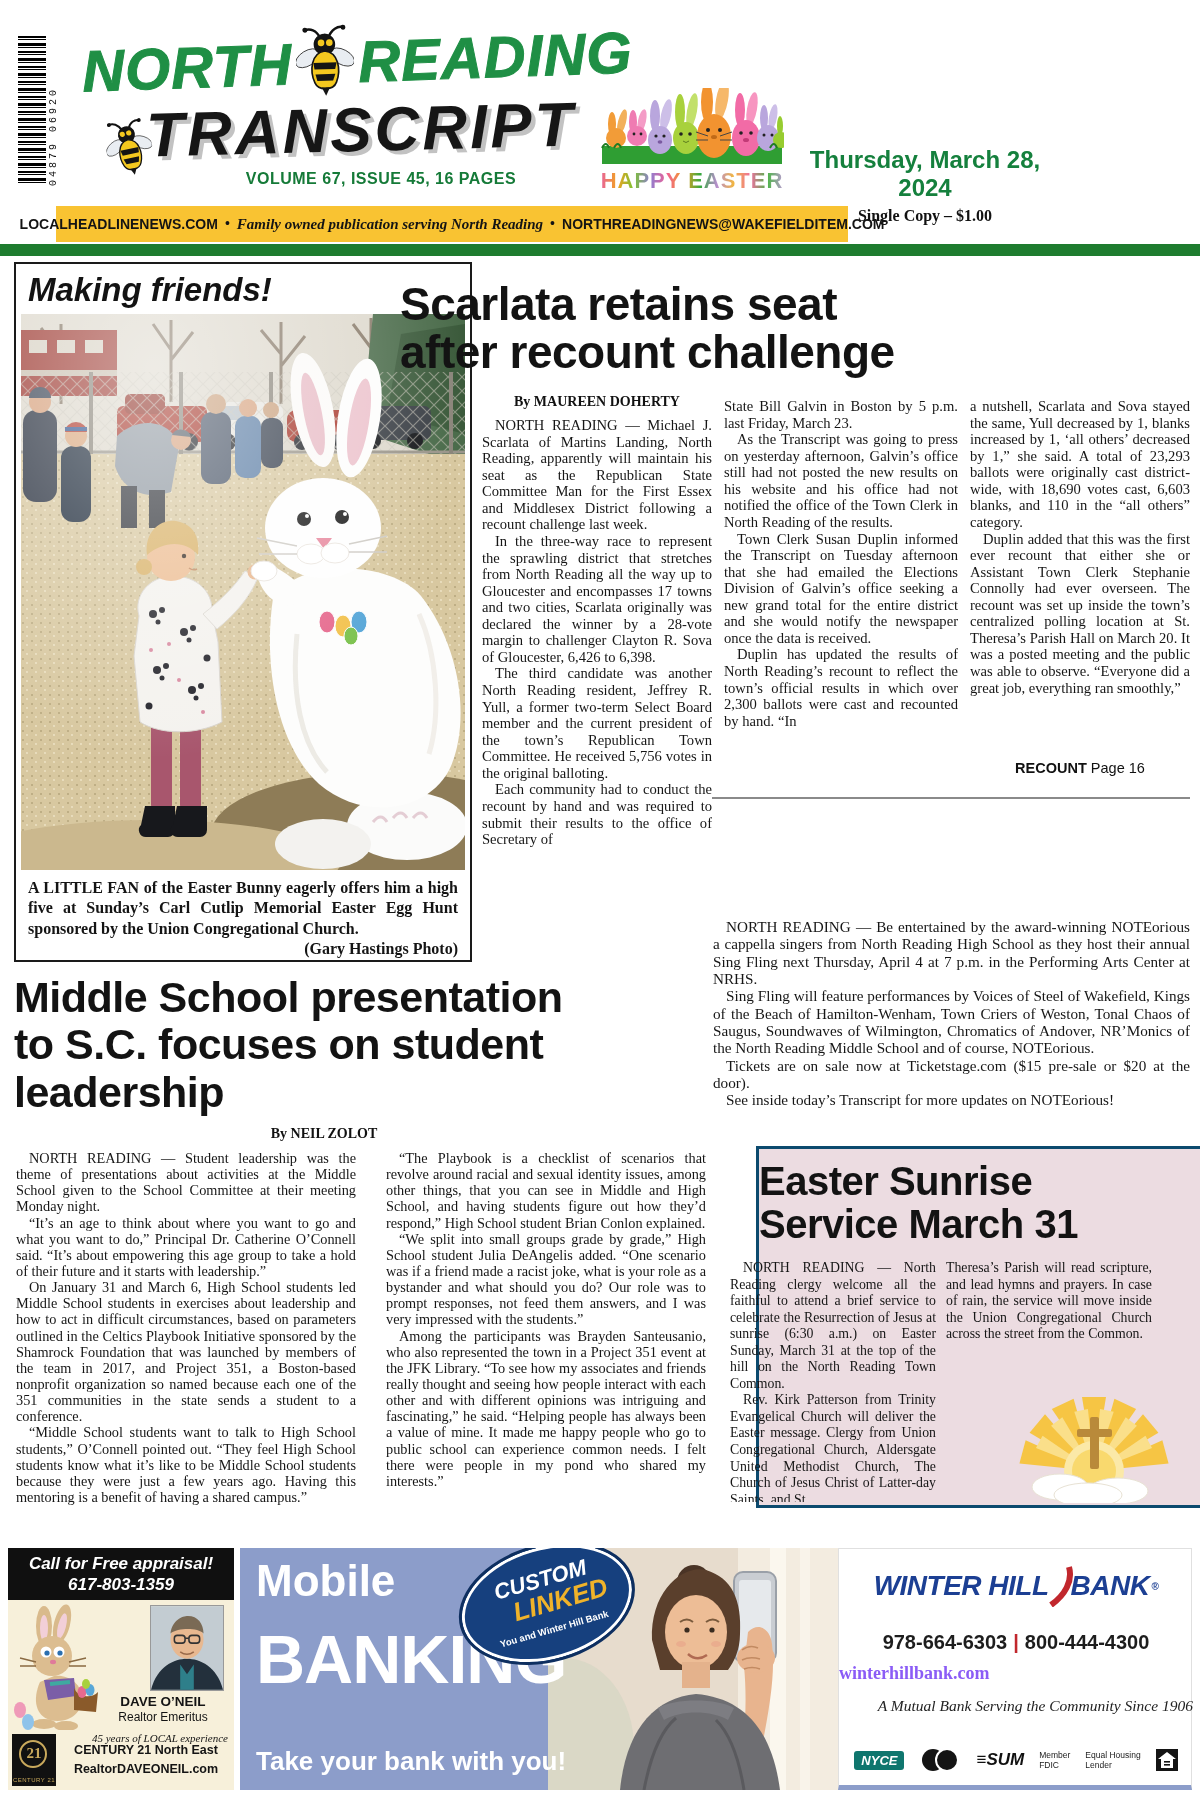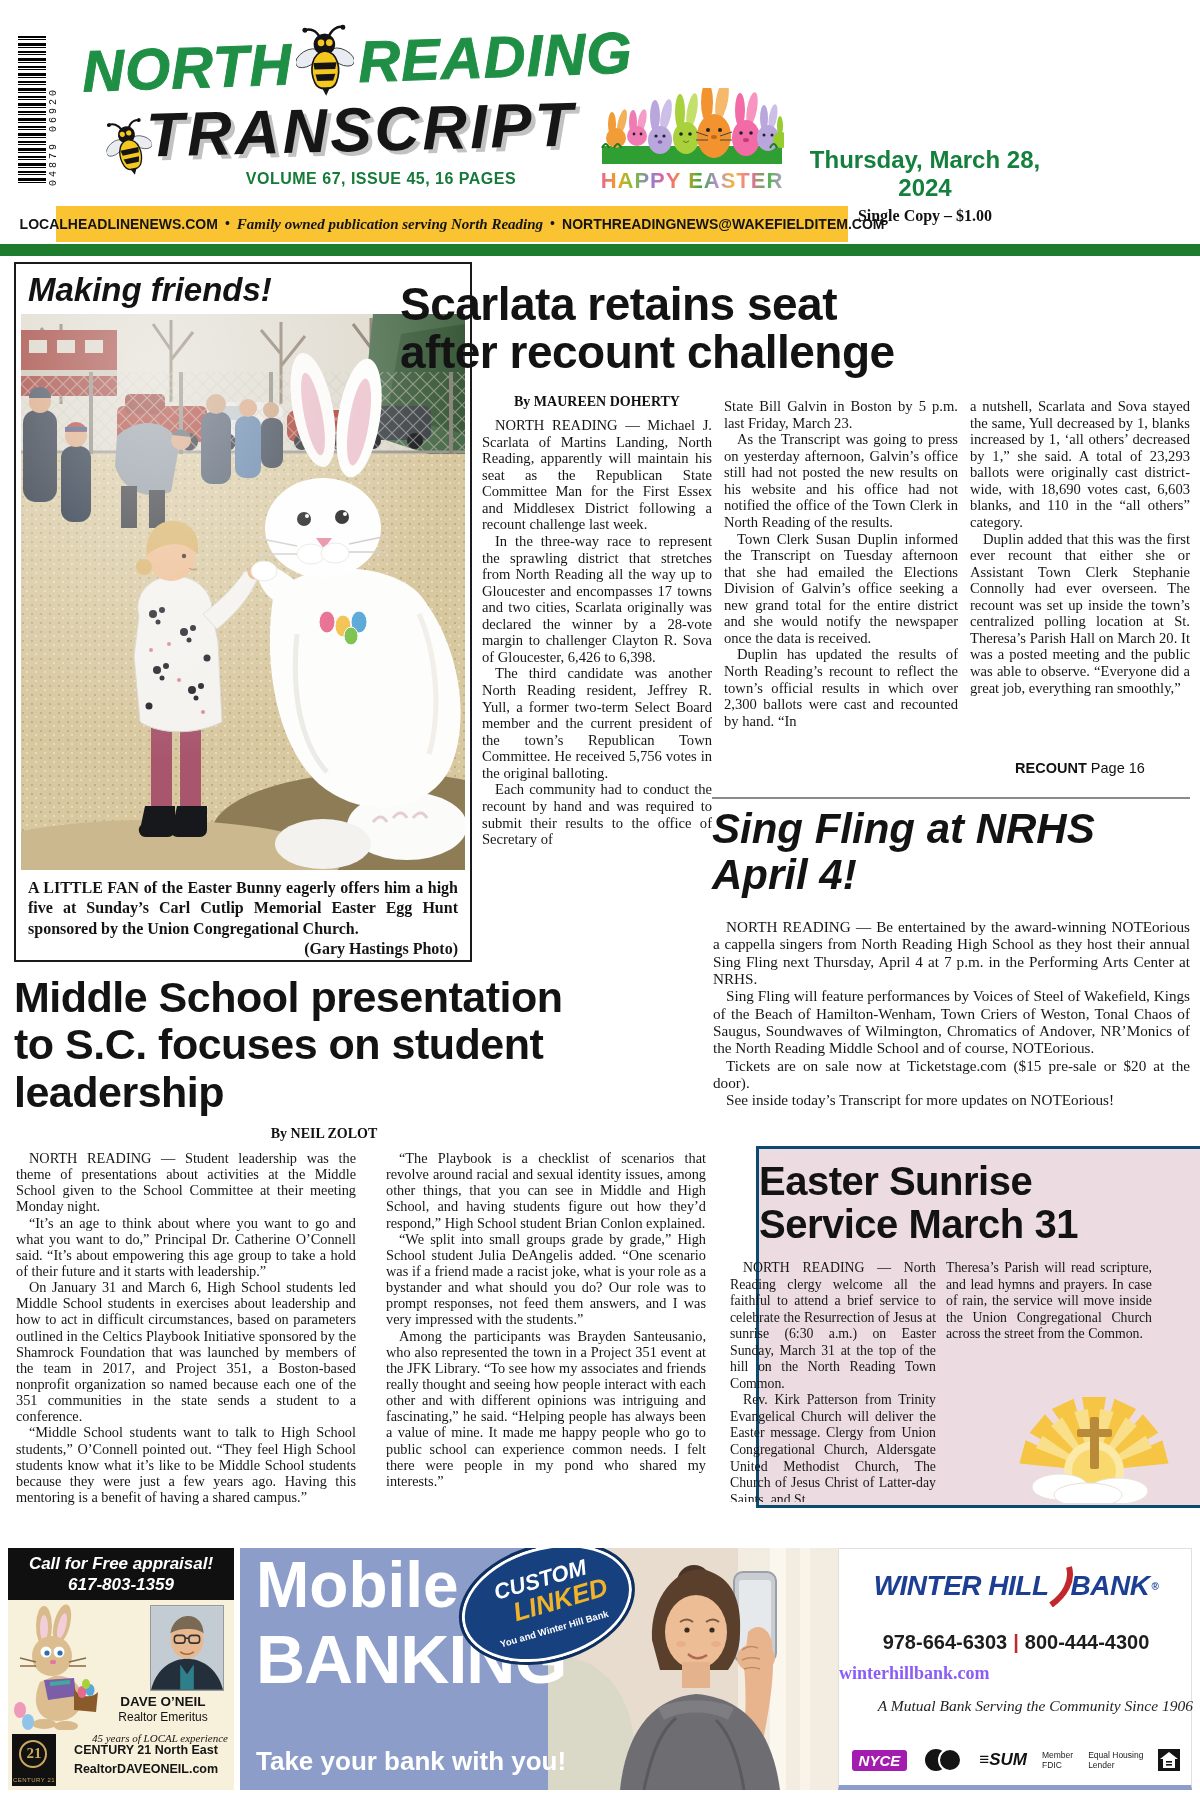--- a/index.html
+++ b/index.html
@@ -98,22 +98,22 @@
   #realtor-bottom .txt{flex:1;text-align:center;font-family:"Liberation Sans",sans-serif;
     font-weight:bold;font-size:12.5px;line-height:1.55}
   #c21-logo{width:44px;height:52px;background:#111;position:relative;flex:none}
   #c21-logo .ring{position:absolute;left:7px;top:6px;width:28px;height:28px;border:2px solid #c9a95c;border-radius:50%}
   #c21-logo .num{position:absolute;left:0;top:11px;width:44px;text-align:center;color:#c9a95c;
     font-family:"Liberation Serif",serif;font-weight:bold;font-size:15px}
   #c21-logo .base{position:absolute;left:0;bottom:3px;width:44px;text-align:center;color:#c9a95c;font-size:6px;
     font-family:"Liberation Sans",sans-serif;letter-spacing:.5px}
 
   #ad-banking{left:240px;top:1548px;width:598px;height:242px;background:#8c9dca;overflow:hidden}
-  #mb-word1{position:absolute;left:16px;top:0px;color:#fff;font-family:"Liberation Sans",sans-serif;
-    font-weight:bold;font-size:64px}
+  #mb-word1{position:absolute;left:16px;top:8px;color:#fff;font-family:"Liberation Sans",sans-serif;
+    font-weight:bold;font-size:44px}
   #mb-word2{position:absolute;left:16px;top:72px;color:#fff;font-family:"Liberation Sans",sans-serif;
     font-weight:bold;font-size:68px;letter-spacing:-1px}
   #mb-tag{position:absolute;left:16px;top:198px;color:#fff;font-family:"Liberation Sans",sans-serif;
     font-weight:bold;font-size:26px}
   #mb-badge{position:absolute;left:218px;top:-4px;width:180px;height:126px;transform:rotate(-16deg)}
   #mb-badge .oval{position:absolute;left:0;top:0;width:180px;height:118px;border-radius:50%;
     background:#16407e;border:3px solid #0e2f60;box-shadow:inset 0 0 0 3px #fff}
   #mb-badge .t1{position:absolute;left:0;top:22px;width:180px;text-align:center;color:#fff;
     font-family:"Liberation Sans",sans-serif;font-weight:bold;font-style:italic;font-size:22px}
   #mb-badge .t2{position:absolute;left:14px;top:44px;width:180px;text-align:center;color:#f0b32a;
@@ -131,22 +131,22 @@
   #wh-logo svg{margin:0 -6px 0 -2px}
   #wh-phones{position:absolute;left:0;top:82px;width:354px;text-align:center;
     font-family:"Liberation Sans",sans-serif;font-weight:bold;font-size:20px;color:#1d1d1d}
   #wh-phones .sep{color:#c1272d;padding:0 6px}
   #wh-site{position:absolute;left:0;top:114px;width:354px;
     font-family:Liberation Serif, serif;font-weight:bold;font-size:18px;color:#8b5cf6}
   #wh-tag{position:absolute;left:0;top:148px;width:354px;text-align:right;font-style:italic;
     font-size:15.5px;color:#222}
   #wh-badges{position:absolute;left:0;bottom:12px;width:354px;display:flex;align-items:center;
     justify-content:center;gap:15px}
-  .nyce{background:#a21caf;color:#fff;border-radius:3px;padding:2px 7px;font-family:"Liberation Sans",sans-serif;
-    font-weight:bold;font-style:italic;font-size:15px}
+  .nyce{background:#0f766e;color:#fff;border-radius:3px;padding:2px 7px;font-family:"Liberation Sans",sans-serif;
+    font-weight:bold;font-style:italic;font-size:13px}
   .sumtxt{font-family:"Liberation Sans",sans-serif;font-weight:bold;font-style:italic;font-size:17px;color:#111}
   .tinytag{font-family:"Liberation Sans",sans-serif;font-size:8.5px;line-height:1.2;color:#222}
 </style>
 </head>
 <body>
 
 <div class="page">
 
   <div class="abs" id="barcode">
     <div class="bars"></div>
@@ -468,24 +468,20 @@
   <div class="abs col cont" id="lead-col3">
       <p>a nutshell, Scarlata and Sova stayed the same, Yull decreased by 1, blanks increased by 1, ‘all others’ decreased by 1,” she said. A total of 23,293 ballots were originally cast district-wide, with 18,690 votes cast, 6,603 blanks, and 110 in the “all others” category.</p>
       <p>Duplin added that this was the first ever recount that either she or Assistant Town Clerk Stephanie Connolly had ever overseen. The recount was set up inside the town’s centralized polling location at St. Theresa’s Parish Hall on March 20. It was a posted meeting and the public was able to observe. “Everyone did a great job, everything ran smoothly,”</p>
     </div>
   <div class="abs jump" id="lead-jump">
     <span>RECOUNT</span>
     <span class="pg">Page 16</span>
   </div>
 
   <div class="abs" id="sing-rule"></div>
-  <div class="abs headline" id="sing-headline">
-    <div>Sing Fling at NRHS</div>
-    <div>April 4!</div>
-  </div>
   <div class="abs col" id="sing-body">
       <p>NORTH READING — Be entertained by the award-winning NOTEorious a cappella singers from North Reading High School as they host their annual Sing Fling next Thursday, April 4 at 7 p.m. in the Performing Arts Center at NRHS.</p>
       <p>Sing Fling will feature performances by Voices of Steel of Wakefield, Kings of the Beach of Hamilton-Wenham, Town Criers of Weston, Tonal Chaos of Saugus, Soundwaves of Wilmington, Chromatics of Andover, NR’Monics of the North Reading Middle School and of course, NOTEorious.</p>
       <p>Tickets are on sale now at Ticketstage.com ($15 pre-sale or $20 at the door).</p>
       <p>See inside today’s Transcript for more updates on NOTEorious!</p>
     </div>
 
   <div class="abs headline" id="ms-headline">
     <div>Middle School presentation</div>
     <div>to S.C. focuses on student</div>

